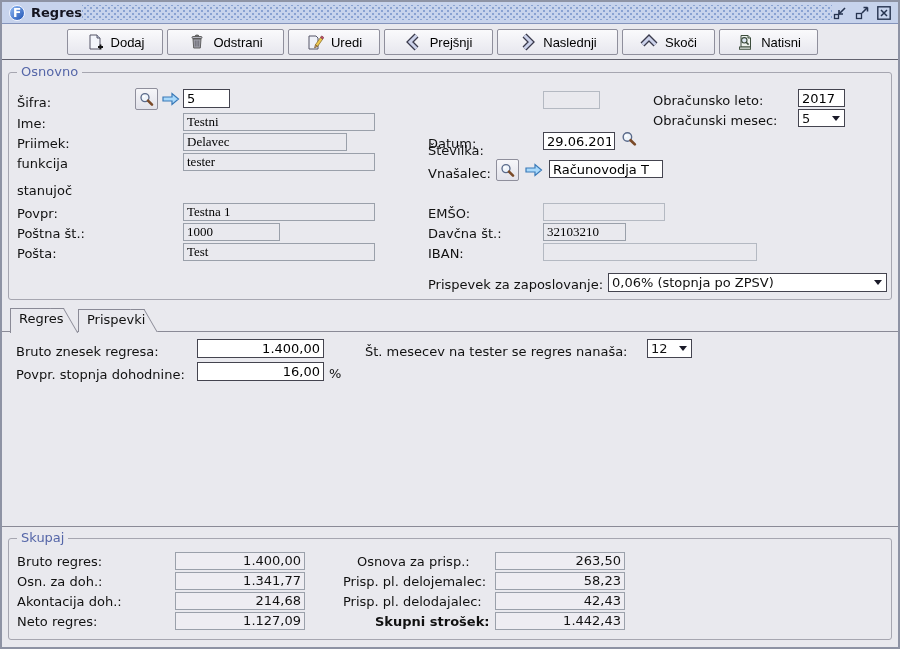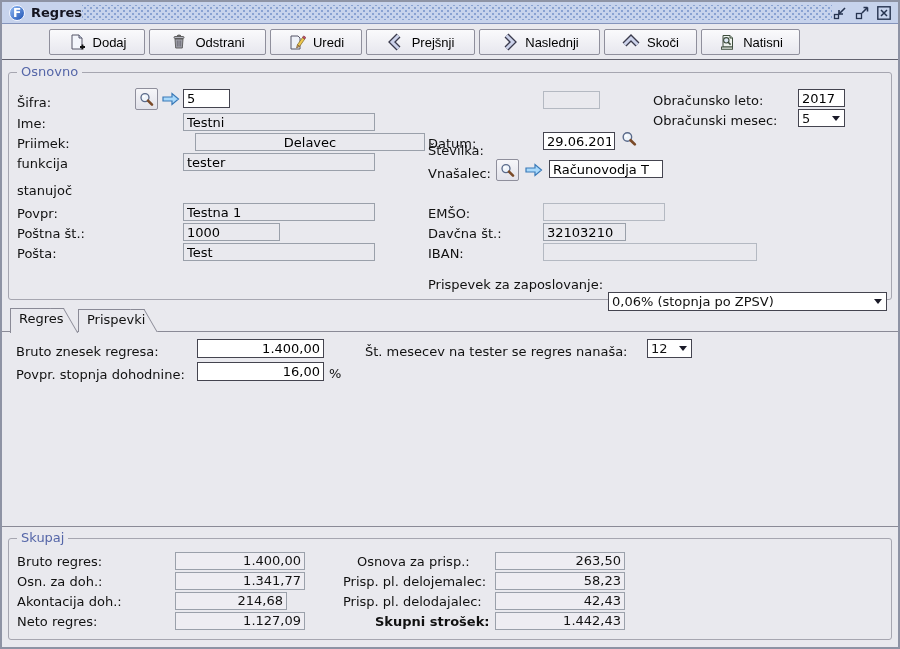--- a/index.html
+++ b/index.html
@@ -28,39 +28,39 @@
     border:1px solid #f0f4ff; color:#fff; font-weight:bold; font-size:12px;
     display:flex; align-items:center; justify-content:center; z-index:2;
   }
   .title { font-weight:bold; color:#14141f; z-index:2; }
   .win-controls { position:absolute; right:7px; top:3px; display:flex; gap:7px; z-index:2; }
   .win-controls .wbtn { width:15px; height:15px; display:flex; align-items:center; justify-content:center; cursor:default; }
   
   .toolbar {
     position:absolute; top:23px; left:0; right:0; height:35px;
     border-bottom:1px solid #62626e;
-    display:flex; align-items:center; gap:4px; padding-left:47px;
+    display:flex; align-items:center; gap:4px; padding-left:65px;
   }
   .tbtn {
     height:26px; border:1px solid #8f8f9c; border-radius:2px;
     background:linear-gradient(#fafafc,#e7e7ee);
     display:flex; align-items:center; justify-content:center; gap:7px;
     font-size:13px; color:#000; cursor:default;
   }
   
   .groupbox { position:absolute; border:1px solid #a6a6b0; border-radius:3px; }
   .legend {
     position:absolute; top:-9px; left:8px; background:#e9e9ee;
     padding:0 4px; color:#5566a8; font-size:13px; line-height:16px;
   }
   
   .lbl { position:absolute; white-space:nowrap; line-height:16px; }
   .fld { position:absolute; font-size:13px; font-family:"DejaVu Sans","Liberation Sans",sans-serif; padding:0 3px; }
   .ed  { background:#fff; border:1px solid #44444f; }
-  .ro  { background:#e9e9ee; border:1px solid #9aa0aa; }
+  .ro  { background:#e9e9ee; border:1px solid #9aa0aa;font-family:Liberation Serif, serif; }
   .dis { background:#e9e9ee; border:1px solid #b4b9c2; }
   .sumbox { background:#eeedf2; border:1px solid #9aa0aa; text-align:right; line-height:16px; }
   .right { text-align:right; }
   .combo {
     position:absolute; background:#fff; border:1px solid #44444f;
     display:flex; align-items:center; padding-left:3px; cursor:default;
   }
   .combo .tri {
     margin-left:auto; margin-right:4px; width:0; height:0;
     border-left:4px solid transparent; border-right:4px solid transparent;
@@ -222,21 +222,21 @@
       <svg width="18" height="16" viewBox="0 0 18 16">
         <polygon points="1,6 10,6 10,2.5 16.5,8 10,13.5 10,10 1,10" fill="#a9d9fb" stroke="#3a7ab8" stroke-width="1.2"></polygon>
       </svg>
     </span>
     <input class="fld ed" style="left: 174px; top: 16px; width: 47px; height: 19px;" value="5">
 
     <span class="lbl" style="left:8px; top:43px;">Ime:</span>
     <input class="fld ro" style="left: 174px; top: 40px; width: 192px; height: 18px;" value="Testni">
 
     <span class="lbl" style="left:8px; top:63px;">Priimek:</span>
-    <input class="fld ro" style="left: 186px; top: 60px; width: 230px; height: 18px; text-align: center;" value="Delavec">
+    <input class="fld ro" style="left: 174px; top: 60px; width: 164px; height: 18px;" value="Delavec">
 
     <span class="lbl" style="left:8px; top:83px;">funkcija</span>
     <input class="fld ro" style="left: 174px; top: 80px; width: 192px; height: 18px;" value="tester">
 
     <span class="lbl" style="left:8px; top:110px;">stanujoč</span>
 
     <span class="lbl" style="left:8px; top:133px;">Povpr:</span>
     <input class="fld ro" style="left: 174px; top: 130px; width: 192px; height: 18px;" value="Testna 1">
 
     <span class="lbl" style="left:8px; top:153px;">Poštna št.:</span>
@@ -287,21 +287,21 @@
     <span class="lbl" style="left:419px; top:133px;">EMŠO:</span>
     <input class="fld dis" style="left: 534px; top: 130px; width: 122px; height: 18px;" value="">
 
     <span class="lbl" style="left:419px; top:153px;">Davčna št.:</span>
     <input class="fld ro" style="left: 534px; top: 150px; width: 83px; height: 18px;" value="32103210">
 
     <span class="lbl" style="left:419px; top:173px;">IBAN:</span>
     <input class="fld dis" style="left: 534px; top: 170px; width: 214px; height: 18px;" value="">
 
     <span class="lbl" style="left:419px; top:204px;">Prispevek za zaposlovanje:</span>
-    <div class="combo" style="left:599px; top:200px; width:279px; height:19px;margin-top:19px;">
+    <div class="combo" style="left:599px; top:200px; width:279px; height:19px;">
       <span>0,06% (stopnja po ZPSV)</span>
       <span class="tri"></span>
     </div>
   </div>
 
   <div class="tab active" style="left:8px; top:306px; width:54px;">
     <span class="body"></span>
       <span class="slant"></span>
     <span class="tlabel">Regres</span>
   </div>
@@ -329,21 +329,21 @@
   <div class="groupbox" style="left:6px; top:536px; width:884px; height:102px;">
     <span class="legend">Skupaj</span>
 
     <span class="lbl" style="left:8px; top:15px;">Bruto regres:</span>
     <div class="fld sumbox" style="left:166px; top:13px; width:130px; height:18px;">1.400,00</div>
 
     <span class="lbl" style="left:8px; top:35px;">Osn. za doh.:</span>
     <div class="fld sumbox" style="left:166px; top:33px; width:130px; height:18px;">1.341,77</div>
 
     <span class="lbl" style="left:8px; top:55px;">Akontacija doh.:</span>
-    <div class="fld sumbox" style="left:166px; top:53px; width:112px; height:18px;">214,68</div>
+    <div class="fld sumbox" style="left:166px; top:53px; width:130px; height:18px;">214,68</div>
 
     <span class="lbl" style="left:8px; top:75px;">Neto regres:</span>
     <div class="fld sumbox" style="left:166px; top:73px; width:130px; height:18px;">1.127,09</div>
 
     <span class="lbl" style="left:348px; top:15px;">Osnova za prisp.:</span>
     <div class="fld sumbox" style="left:486px; top:13px; width:130px; height:18px;">263,50</div>
 
     <span class="lbl" style="left:334px; top:35px;">Prisp. pl. delojemalec:</span>
     <div class="fld sumbox" style="left:486px; top:33px; width:130px; height:18px;">58,23</div>
 

